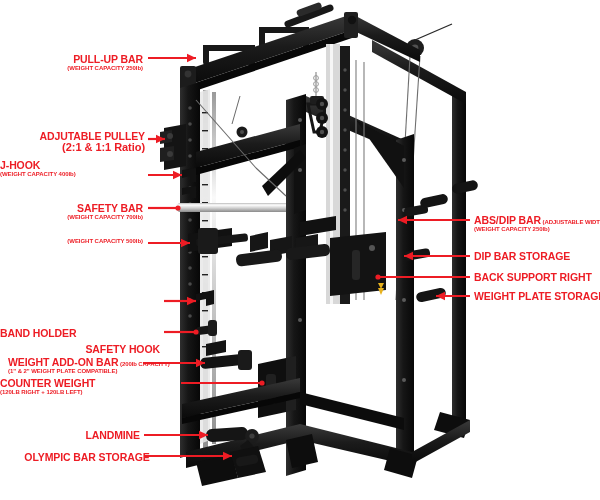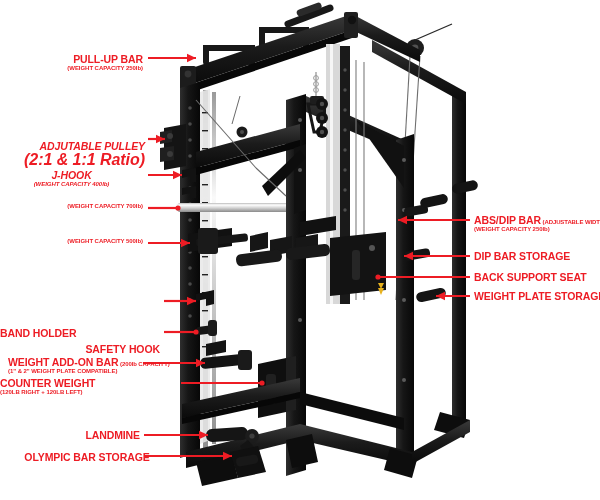--- a/index.html
+++ b/index.html
@@ -370,29 +370,30 @@
       <circle cx="378" cy="277" r="2.6" fill="#ED1C24"></circle>
       <line x1="436" y1="296" x2="470" y2="296" stroke="#ED1C24" stroke-width="2.2"></line>
       <path d="M436 296 L445 291.8 L445 300.2 Z" fill="#ED1C24"></path>
     </svg>
 
   <div id="labels">
       <div class="label right" style="top: 54px; left: 0px; width: 143px; text-align: right;">
         <span class="main">PULL-UP BAR</span>
         <span class="sub">(WEIGHT CAPACITY 250lb)</span>
       </div>
-      <div class="label right" style="top: 141px; left: 0px; width: 145px; text-align: right; font-style: italic;">
+      <div class="label right" style="top: 131px; left: 0px; width: 145px; text-align: right;">
         <span class="main">ADJUTABLE PULLEY</span>
-        <span class="sub" style="font-size: 16px;">(2:1 &amp; 1:1 Ratio)</span>
-      </div>
-      <div class="label right" style="top: 170px; left: 0px; width: 143px; text-align: center; font-style: italic;">
+        <span class="sub" style="font-size: 11px;">(2:1 &amp; 1:1 Ratio)</span>
+      </div>
+      <div class="label right" style="top: 160px; left: 0px; width: 143px; text-align: left;">
         <span class="main">J-HOOK</span>
         <span class="sub">(WEIGHT CAPACITY 400lb)</span>
       </div>
       <div class="label right" style="top: 203px; left: 0px; width: 143px; text-align: right;">
+        <span class="main">SAFETY BAR</span>
         <span class="sub">(WEIGHT CAPACITY 700lb)</span>
       </div>
       <div class="label right" style="top: 238px; left: 0px; width: 143px; text-align: right;">
         <span class="sub">(WEIGHT CAPACITY 500lb)</span>
       </div>
       <div class="label right" style="top: 297px; left: 0px; width: 160px; text-align: right; margin-top: 47px;">
         <span class="main">SAFETY HOOK</span>
       </div>
       <div class="label right" style="top: 328px; left: 0px; width: 160px; text-align: left;">
         <span class="main">BAND HOLDER</span>
@@ -412,20 +413,20 @@
         <span class="main">OLYMPIC BAR STORAGE</span>
       </div>
       <div class="label left" style="top: 215px; left: 474px; text-align: left;">
         <span class="main">ABS/DIP BAR<span class="inlinesub"> (ADJUSTABLE WIDTH)</span></span>
         <span class="sub">(WEIGHT CAPACITY 250lb)</span>
       </div>
       <div class="label left" style="top: 251px; left: 474px; text-align: left;">
         <span class="main">DIP BAR STORAGE</span>
       </div>
       <div class="label left" style="top: 272px; left: 474px; text-align: left;">
-        <span class="main">BACK SUPPORT SEAT</span>
+        <span class="main">BACK SUPPORT RIGHT</span>
       </div>
       <div class="label left" style="top: 291px; left: 474px; text-align: left;">
         <span class="main">WEIGHT PLATE STORAGE</span>
       </div>
     </div>
 
 </div>
 
 </body></html>

